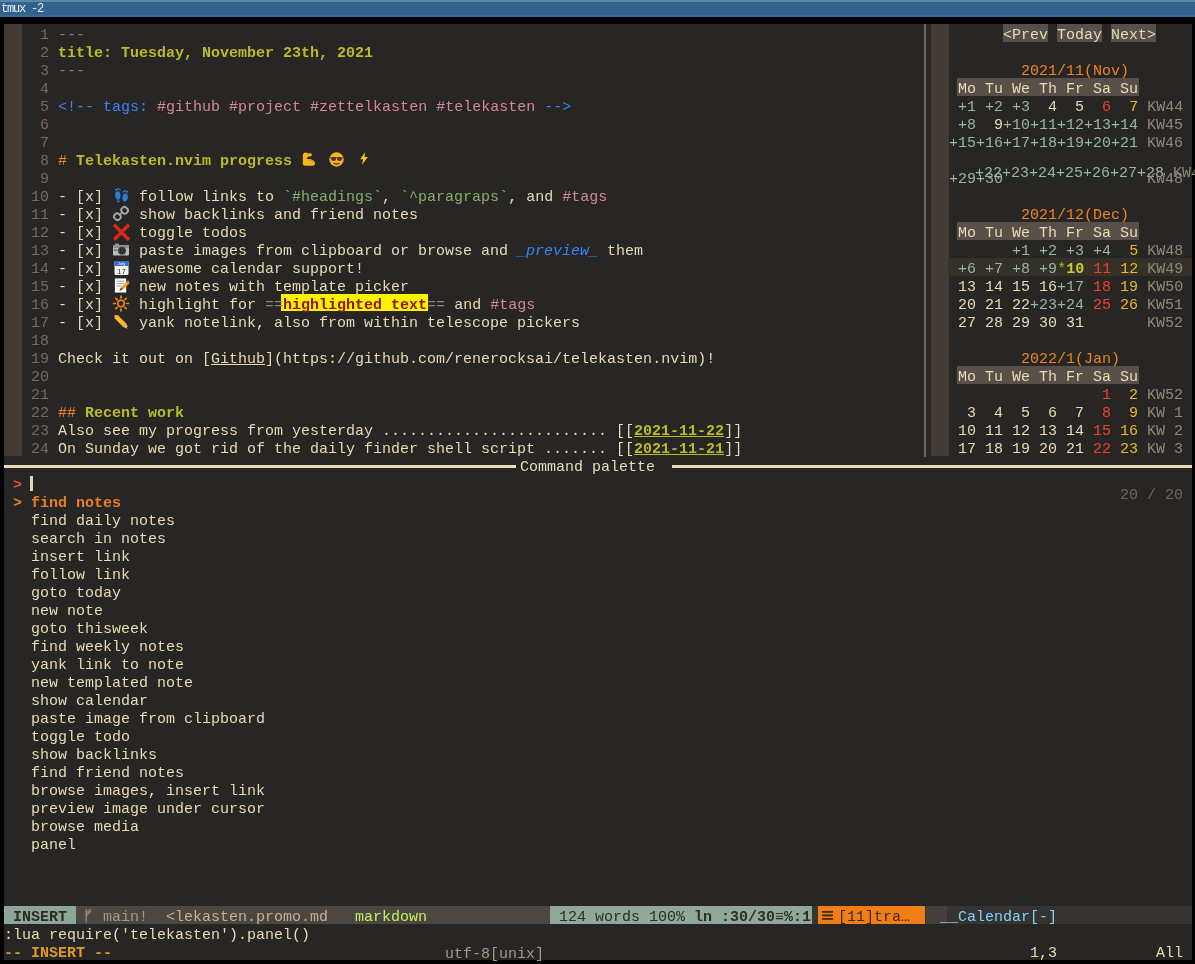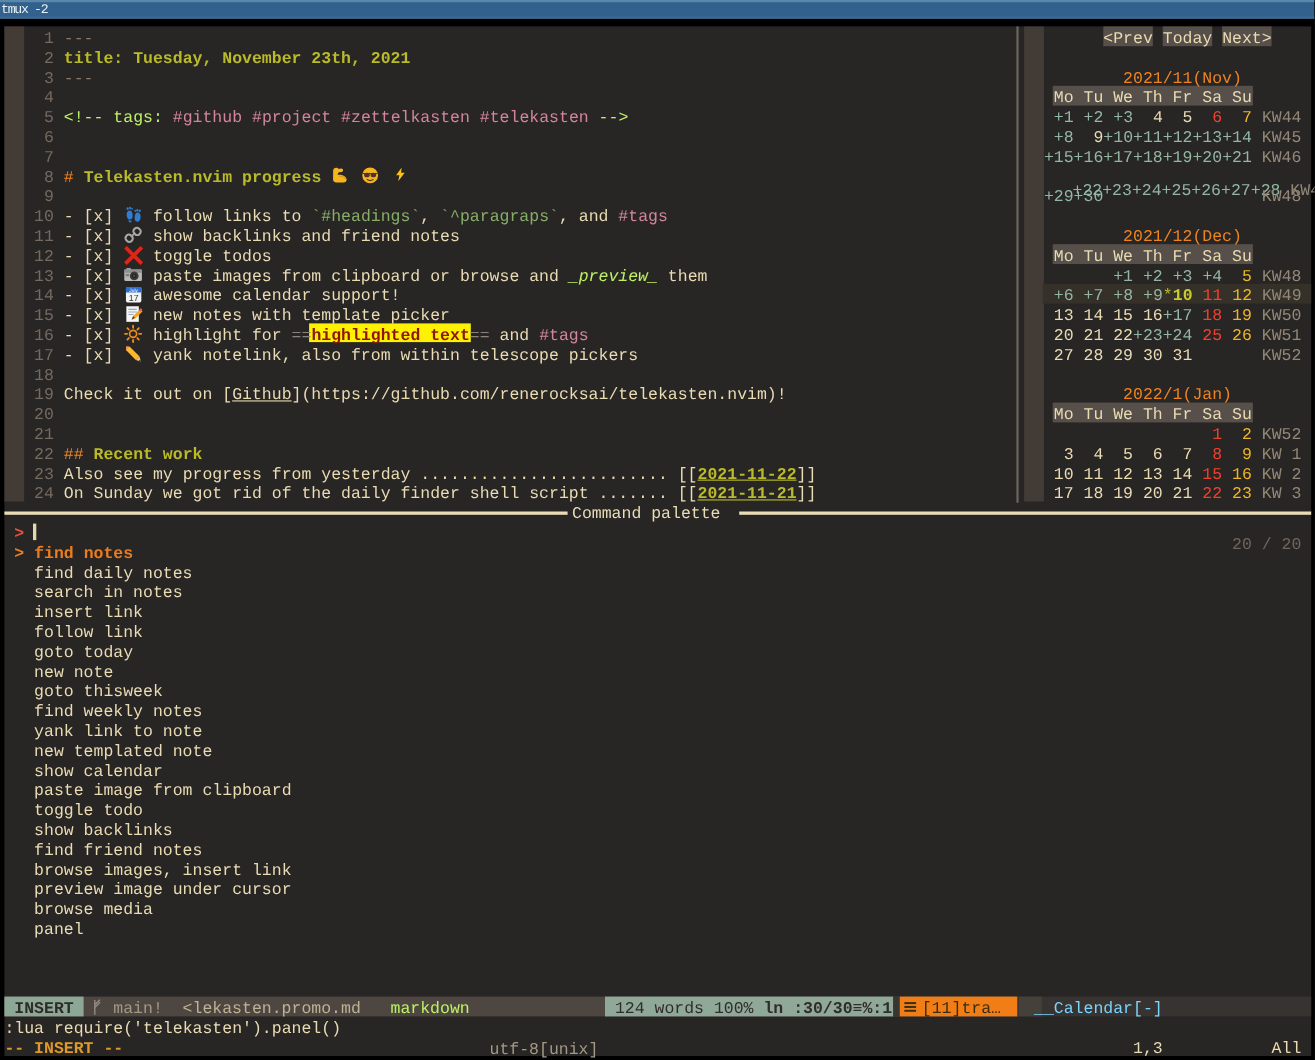--- a/index.html
+++ b/index.html
@@ -7,21 +7,21 @@
 #bar{position:absolute;left:0;top:0;width:1195px;height:17px;background:#31618c;
  border-top:2px solid #5b87a9;border-bottom:2px solid #3d6a92;box-sizing:border-box}
 #bart{position:absolute;left:1px;top:1px;color:#e8f0f5;font-size:12px;letter-spacing:-1.2px;line-height:13px}
 #term{position:absolute;left:4px;top:24px;width:1188px;height:936px;background:#282525}
 .r{position:absolute;white-space:pre;color:#e9dbb2;padding-top:3px}
 .b{font-weight:bold}
 .i{font-style:italic}
 .u{text-decoration:underline}
 .ln{color:#756a5e}
 .fg{color:#e9dbb2}
-.dim{color:#bef264}
+.dim{color:#3b82f6}
 .frm{color:#8a7c64}
 .grn{color:#b9bb28}
 .org{color:#ee8420}
 .pink{color:#d3869b}
 .code{color:#87ae68}
 .teal{color:#92b7a3}
 .red{color:#f2402f}
 .yel{color:#eeb726}
 .kw{color:#938777}
 .eq{color:#8a857c}

